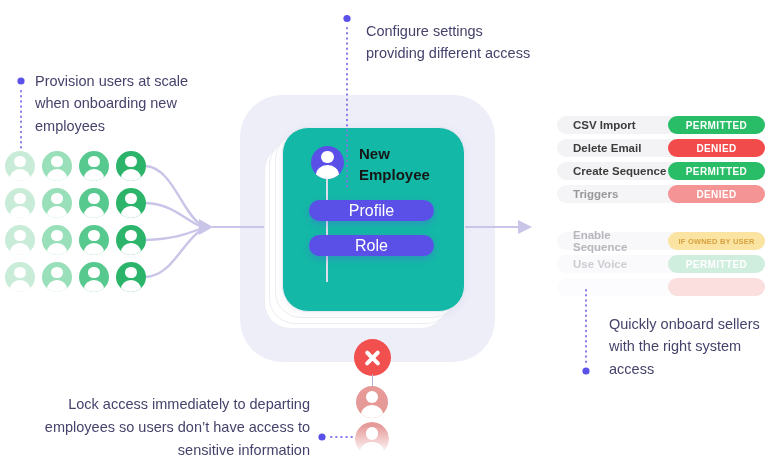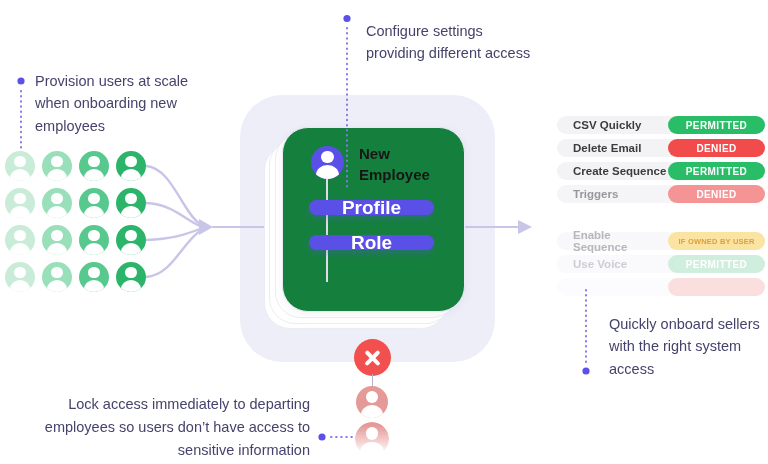--- a/index.html
+++ b/index.html
@@ -19,32 +19,32 @@
   }
 
   
   .stack { position:absolute; width:183px; height:185px; background:#fff;
     border:1px solid #ececf4; border-radius:26px; z-index:3; }
   .stack.s3 { left:264px; top:144px; }
   .stack.s2 { left:269px; top:139px; }
   .stack.s1 { left:275px; top:133px; }
   .card {
     position:absolute; left:282px; top:127px; width:183px; height:185px;
-    background:#15803d; border:1px solid #e9e9f3; border-radius:26px; z-index:4;
+    background:#14b8a6; border:1px solid #e9e9f3; border-radius:26px; z-index:4;
     box-shadow:0 2px 8px rgba(80,80,140,0.07);
   }
   .card-connector { position:absolute; left:43px; top:50px; width:1.5px; height:104px; background:#dcdcea; }
   .card-avatar { position:absolute; left:28px; top:18px; width:33px; height:33px; }
   .card-title {
     position:absolute; left:76px; top:16px; font-size:15px; font-weight:bold;
     color:#161616; line-height:1.38; white-space:pre-line;
   }
   .pill-btn {
-    position:absolute; left:26px; width:125px; height:15px; border-radius:13px;
-    background:var(--accent-purple,#5a50e8); color:#fff; font-weight:bold; font-size:19px;
+    position:absolute; left:26px; width:125px; height:21px; border-radius:13px;
+    background:var(--accent-purple,#5a50e8); color:#fff; font-weight:normal; font-size:16px;
     display:flex; align-items:center; justify-content:center; border:none;
     box-shadow:0 3px 7px rgba(90,80,232,0.32); font-family:inherit; cursor:pointer;
   }
   .btn-profile { top:72px; } .btn-role { top:107px; } .btn-team { top:140px; }
 
   
   .avatar { position:relative; border-radius:50%; overflow:hidden; }
   .avatar::before { content:""; position:absolute; width:37%; height:37%; left:31.5%; top:15%;
     background:#fff; border-radius:50%; }
   .avatar::after { content:""; position:absolute; width:68%; height:62%; left:16%; top:59%;
@@ -145,21 +145,21 @@
     <button class="pill-btn btn-role">Role</button>
   </div>
 
   <div class="x-circle"></div>
   <div class="x-connector"></div>
   <div class="avatar departing-1"></div>
   <div class="avatar departing-2"></div>
 
   <div class="perm-list">
     <div class="perm-row">
-      <span class="label">CSV Quickly</span>
+      <span class="label">CSV Import</span>
       <span class="pill permitted">PERMITTED</span>
     </div>
     <div class="perm-row">
       <span class="label">Delete Email</span>
       <span class="pill denied">DENIED</span>
     </div>
     <div class="perm-row">
       <span class="label">Create Sequence</span>
       <span class="pill permitted">PERMITTED</span>
     </div>

